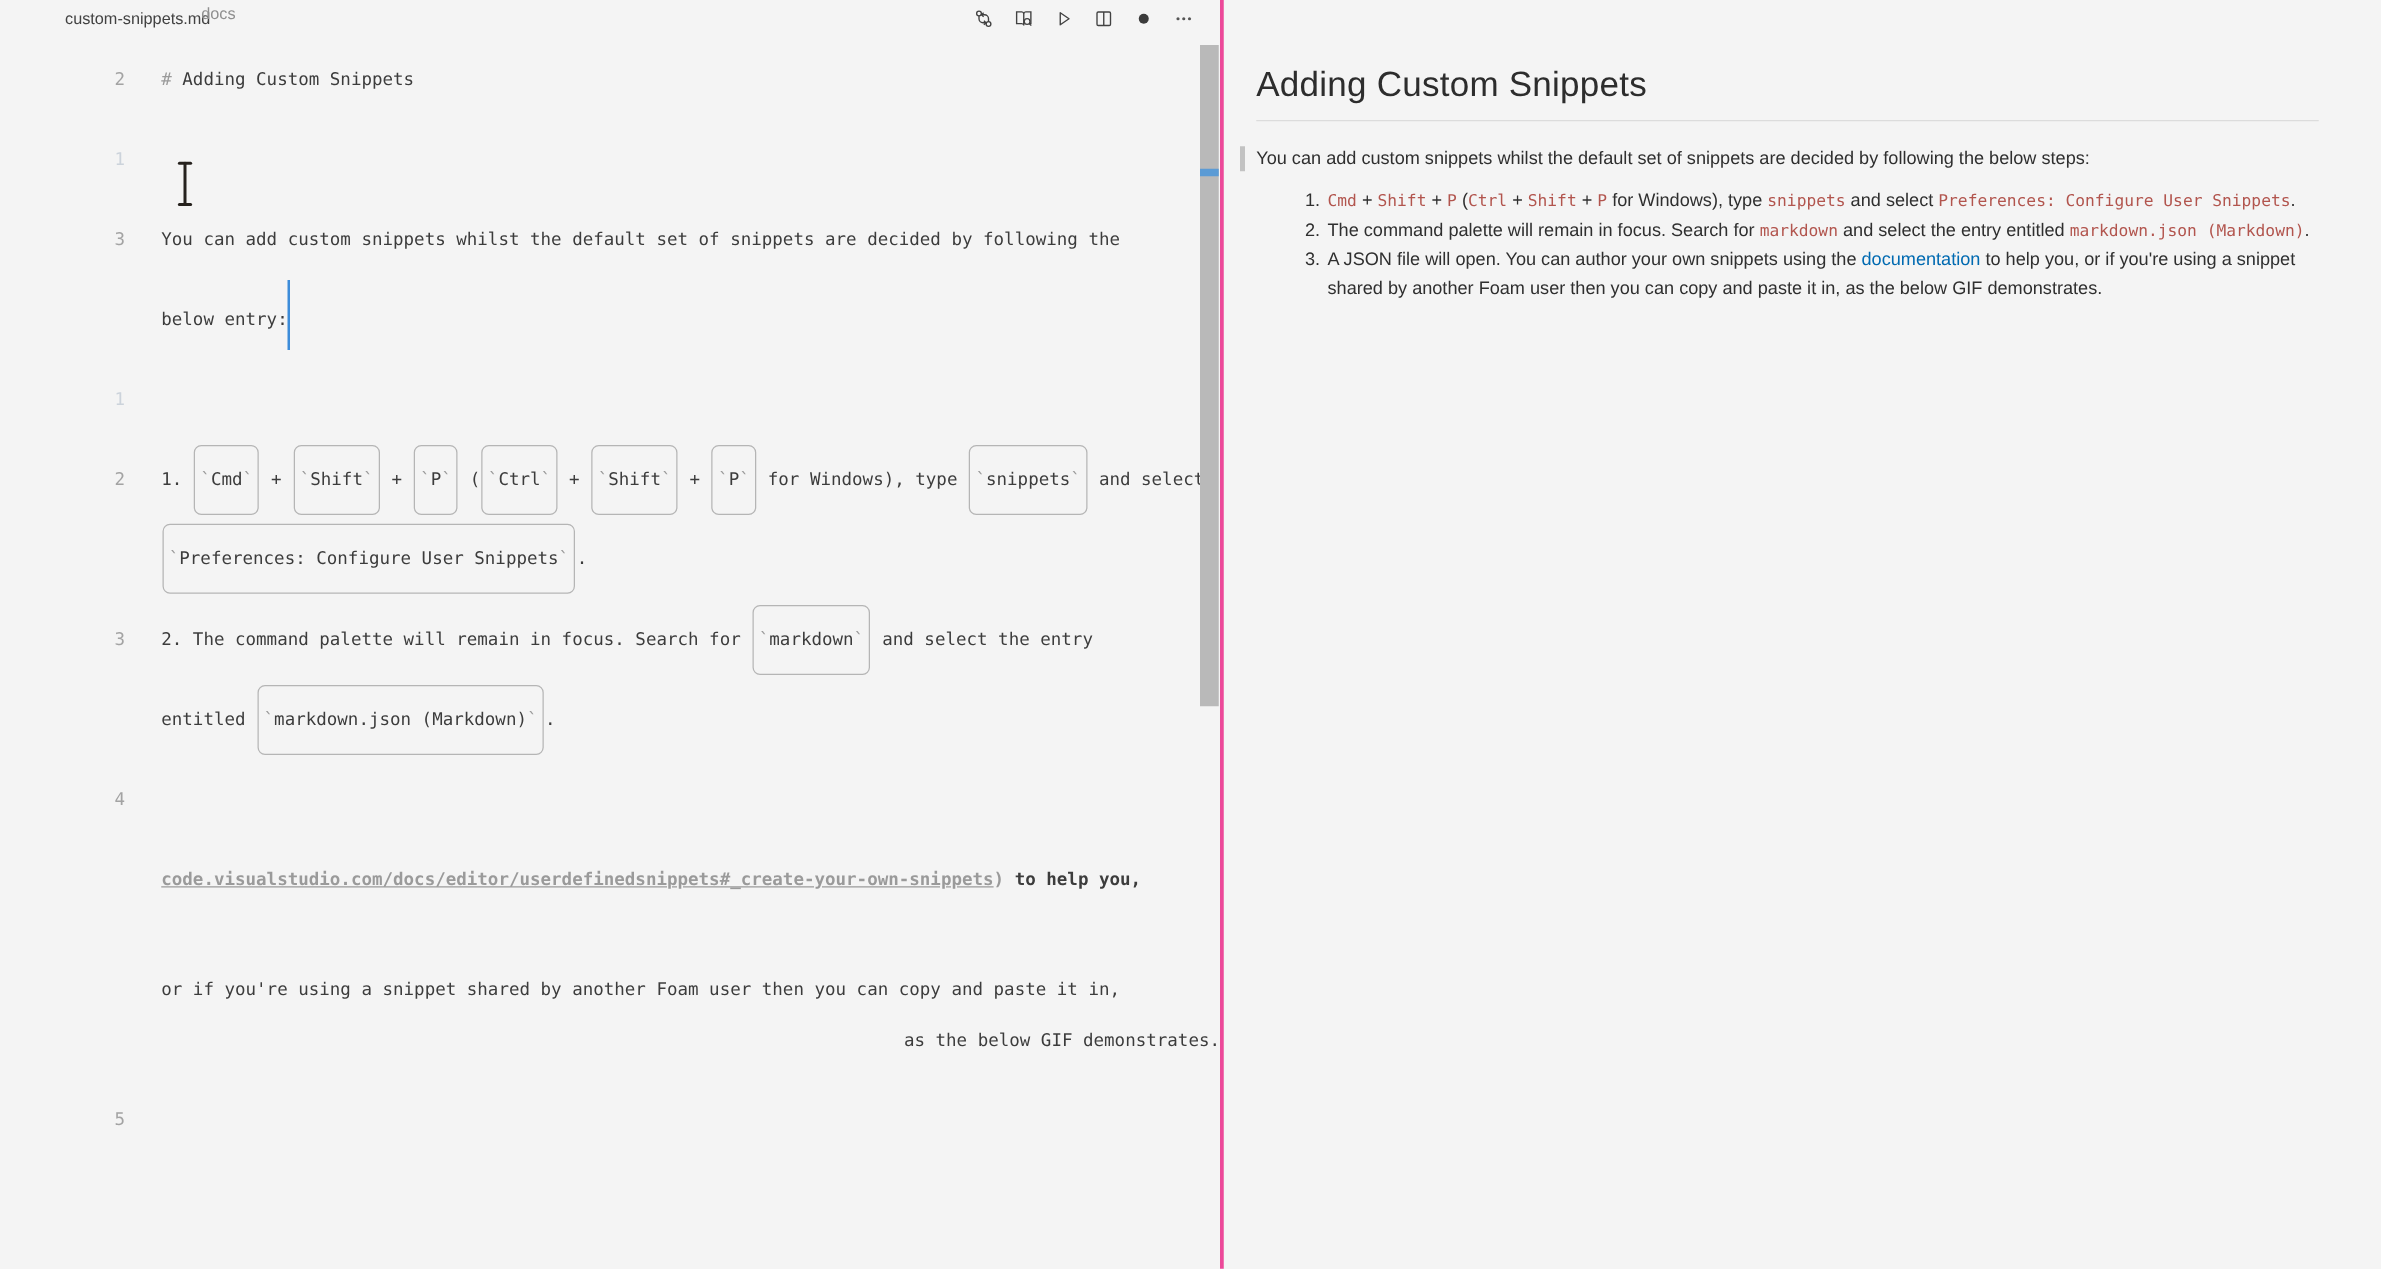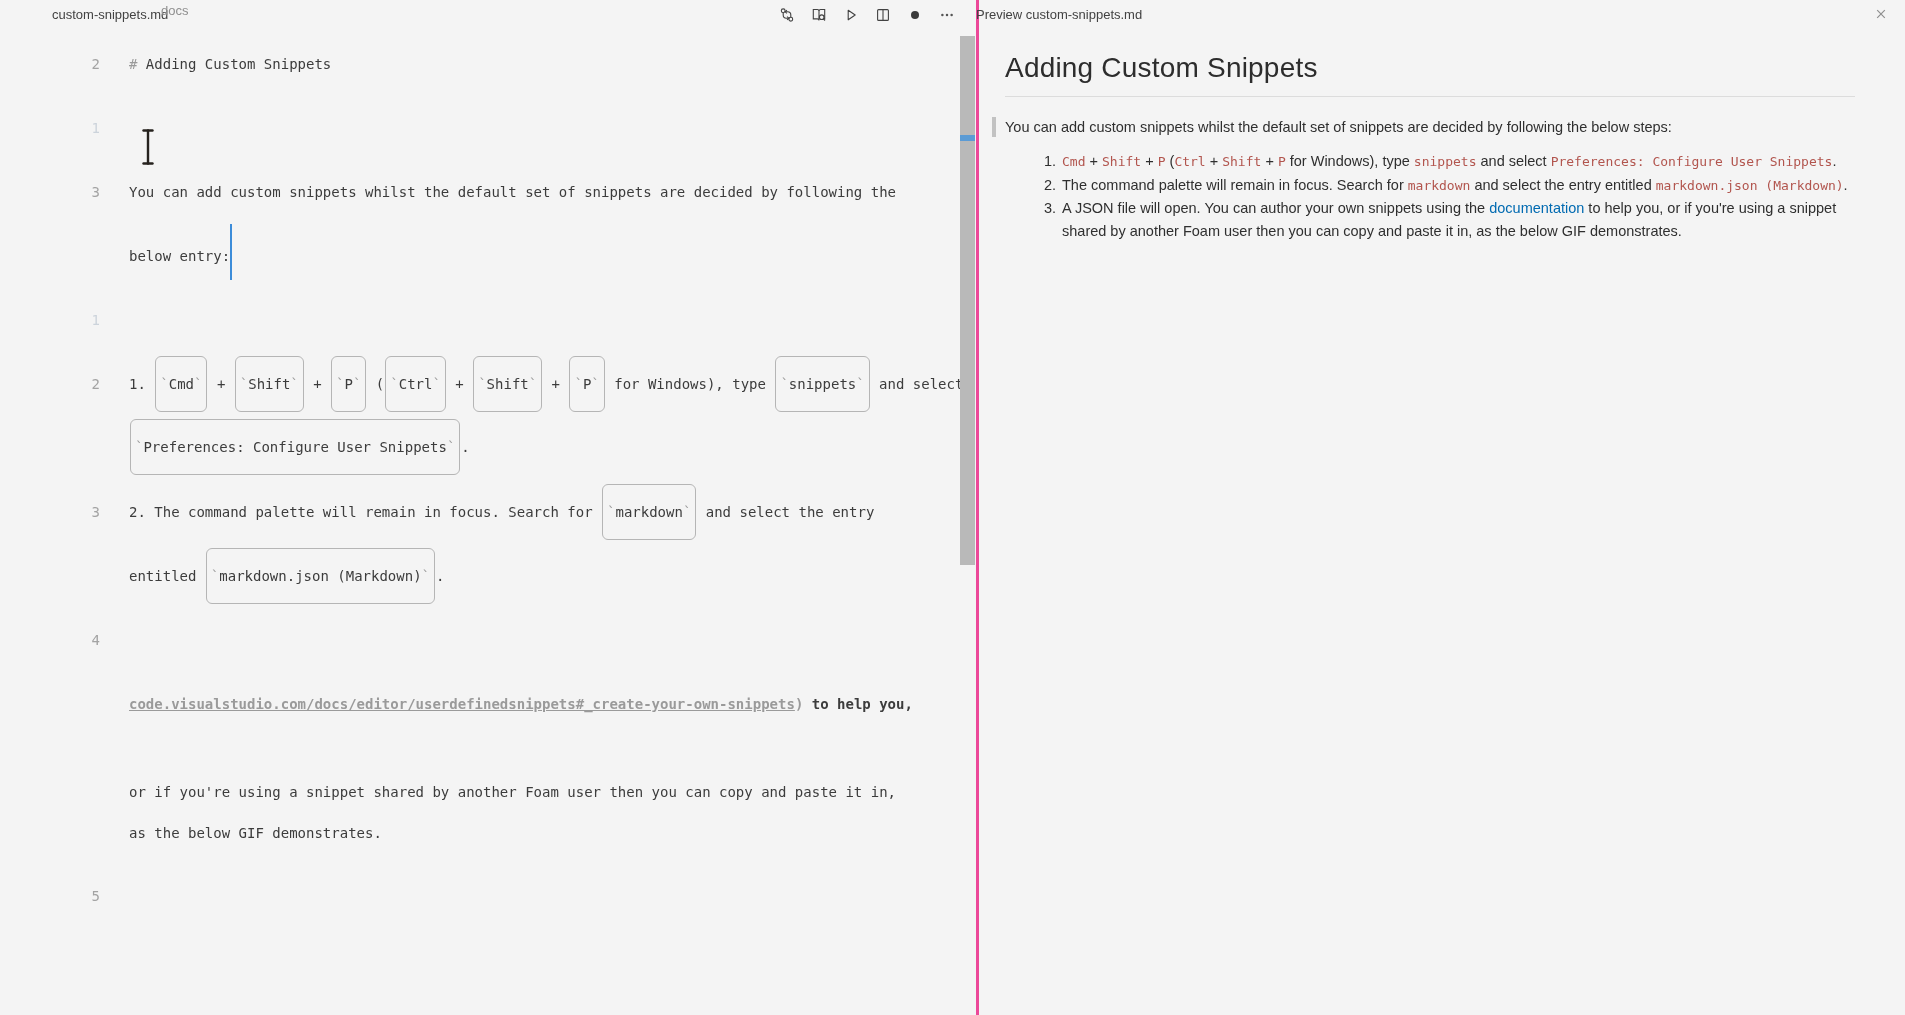--- a/index.html
+++ b/index.html
@@ -104,47 +104,39 @@
       <div class="ed-row" style="top: 130px;"><div class="ed-gutter">3</div><div class="ed-body"><span>You can add custom snippets whilst the default set of snippets are decided by following the</span></div></div>
       <div class="ed-row" style="top: 194px;"><div class="ed-gutter"></div><div class="ed-body"><span>below entry:</span></div></div>
       <div class="ed-row" style="top: 258px;"><div class="ed-gutter dim">1</div><div class="ed-body"></div></div>
       <div class="ed-row" style="top: 322px;"><div class="ed-gutter">2</div><div class="ed-body"><span>1. </span><span class="ed-code"><span class="ed-s">`</span><span>Cmd</span><span class="ed-s">`</span></span><span> + </span><span class="ed-code"><span class="ed-s">`</span><span>Shift</span><span class="ed-s">`</span></span><span> + </span><span class="ed-code"><span class="ed-s">`</span><span>P</span><span class="ed-s">`</span></span><span> (</span><span class="ed-code"><span class="ed-s">`</span><span>Ctrl</span><span class="ed-s">`</span></span><span> + </span><span class="ed-code"><span class="ed-s">`</span><span>Shift</span><span class="ed-s">`</span></span><span> + </span><span class="ed-code"><span class="ed-s">`</span><span>P</span><span class="ed-s">`</span></span><span> for Windows), type </span><span class="ed-code"><span class="ed-s">`</span><span>snippets</span><span class="ed-s">`</span></span><span> and select</span></div></div>
       <div class="ed-row" style="top: 385px;"><div class="ed-gutter"></div><div class="ed-body"><span class="ed-code"><span class="ed-s">`</span><span>Preferences: Configure User Snippets</span><span class="ed-s">`</span></span><span>.</span></div></div>
       <div class="ed-row" style="top: 450px;"><div class="ed-gutter">3</div><div class="ed-body"><span>2. The command palette will remain in focus. Search for </span><span class="ed-code"><span class="ed-s">`</span><span>markdown</span><span class="ed-s">`</span></span><span> and select the entry</span></div></div>
       <div class="ed-row" style="top: 514px;"><div class="ed-gutter"></div><div class="ed-body"><span>entitled </span><span class="ed-code"><span class="ed-s">`</span><span>markdown.json (Markdown)</span><span class="ed-s">`</span></span><span>.</span></div></div>
       <div class="ed-row" style="top: 578px;"><div class="ed-gutter">4</div></div>
       <div class="ed-row" style="top: 642px; font-weight: bold;"><div class="ed-gutter"></div><div class="ed-body"><span class="ed-u">code.visualstudio.com/docs/editor/userdefinedsnippets#_create-your-own-snippets</span><span class="ed-s">)</span><span> to help you,</span></div></div>
       <div class="ed-row" style="top: 706px; align-items: flex-end;"><div class="ed-gutter"></div><div class="ed-body"><span>or if you're using a snippet shared by another Foam user then you can copy and paste it in,</span></div></div>
-      <div class="ed-row" style="top: 771px;"><div class="ed-gutter"></div><div class="ed-body"><span>as the below GIF demonstrates.</span></div></div>
+      <div class="ed-row" style="top: 771px; justify-content: flex-end;"><div class="ed-gutter"></div><div class="ed-body"><span>as the below GIF demonstrates.</span></div></div>
       <div class="ed-row" style="top: 834px;"><div class="ed-gutter">5</div><div class="ed-body"></div></div>
     </div>
 
   <div class="ed-scrollbar" id="ed-scrollbar" style="left: 938px; top: 36px; width: 15px; height: 529px;"></div>
   <div class="ed-scroll-marker" id="ed-scroll-marker" style="left: 938px; top: 135px; width: 15px; height: 6px;"></div>
 
   <div class="caret" id="ed-caret" style="left: 208px; top: 224px; height: 56px;"></div>
 
   <div class="mouse-cursor" id="mouse-cursor" style="left: 118px; top: 128px;">
     <svg width="16" height="38" viewBox="0 0 16 38" fill="none" stroke="#26221e" stroke-width="2.4" stroke-linecap="round">
       <line x1="3.5" y1="2.5" x2="12.5" y2="2.5"></line>
       <line x1="8" y1="2.5" x2="8" y2="35.5"></line>
       <line x1="3.5" y1="35.5" x2="12.5" y2="35.5"></line>
     </svg>
   </div>
 </div>
 
 <div class="right-pane">
-  <div class="tabbar">
-    <span class="preview-tab-title">Preview custom-snippets.md</span>
-    <button class="close-btn">
-      <svg width="16" height="16" viewBox="0 0 16 16" stroke="#8f8f8f" stroke-width="1.2">
-        <path d="M4.2 4.2 L11.8 11.8 M11.8 4.2 L4.2 11.8"></path>
-      </svg>
-    </button>
-  </div>
 
   <div class="pv-content">
     <h1 class="pv-h1">Adding Custom Snippets</h1>
     <p class="pv-p">You can add custom snippets whilst the default set of snippets are decided by following the below steps:</p>
     <ol class="pv-ol" id="pv-list">
         <li class="pv-li">
           <span class="num">1.</span>
           <div class="li-body"><span class="pv-code">Cmd</span><span> + </span><span class="pv-code">Shift</span><span> + </span><span class="pv-code">P</span><span> (</span><span class="pv-code">Ctrl</span><span> + </span><span class="pv-code">Shift</span><span> + </span><span class="pv-code">P</span><span> for Windows), type </span><span class="pv-code">snippets</span><span> and select </span><span class="pv-code">Preferences: Configure User Snippets</span><span>.</span></div>
         </li>
         <li class="pv-li">

